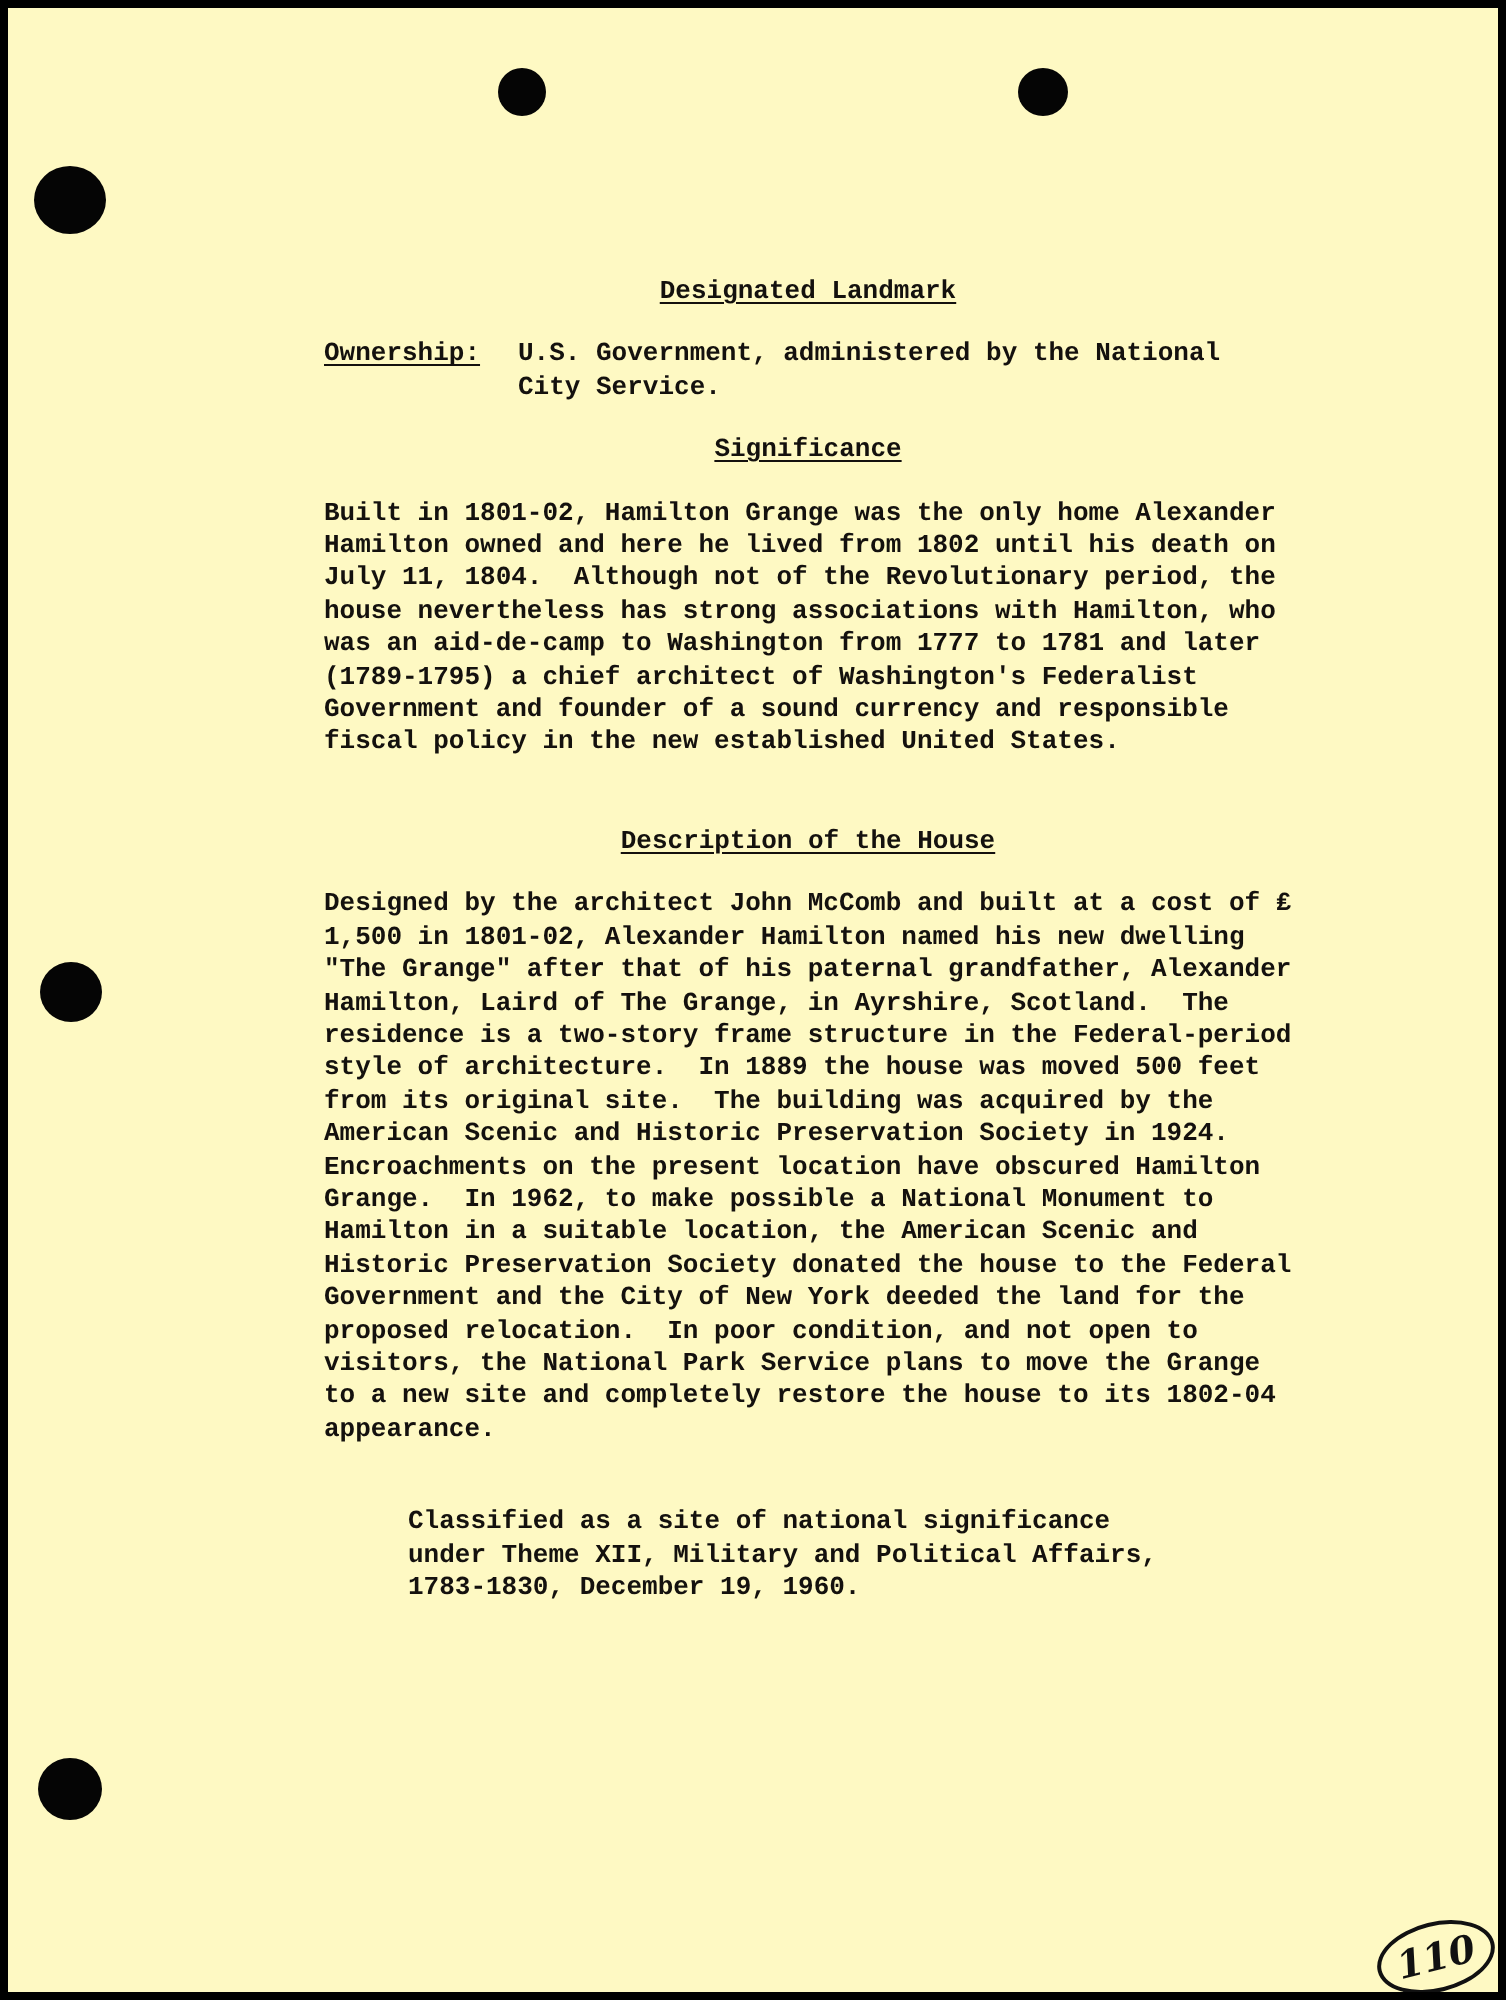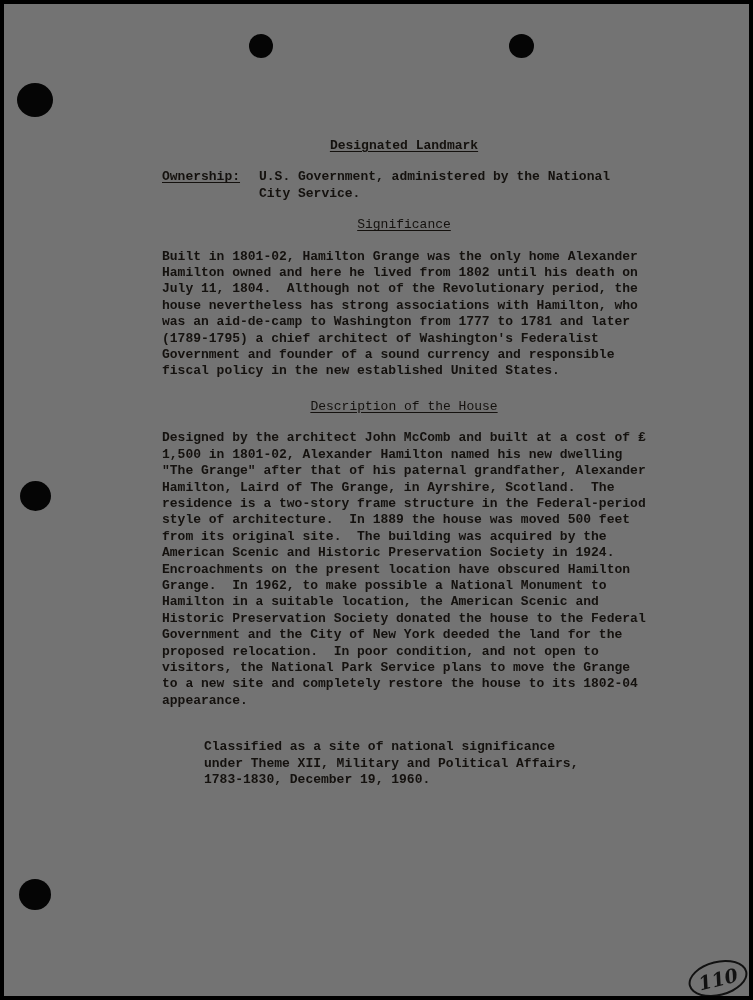--- a/index.html
+++ b/index.html
@@ -1,45 +1,45 @@
 <!DOCTYPE html>
 <html><head>
 <meta charset="utf-8">
 <style>
   html,body{margin:0;padding:0;background:#e8e8e8;}
   .page{
     position:relative;
     width:753px;height:1000px;
     box-sizing:border-box;
-    background:#737373;
+    background:#fef9c3;
     border:4px solid #000;
     overflow:hidden;
     font-family:"Liberation Mono","DejaVu Sans Mono",monospace;
     color:#14110e;
   }
   .punch{position:absolute;background:#050505;border-radius:50%;}
   .punch-top-left   {left:245px;top:30px;width:24px;height:24px;}
   .punch-top-right  {left:505px;top:30px;width:25px;height:24px;}
   .punch-left-upper {left:13px;top:79px;width:36px;height:34px;}
   .punch-left-mid   {left:16px;top:477px;width:31px;height:30px;}
   .punch-left-lower {left:15px;top:875px;width:32px;height:31px;}
 
   .content{
     position:absolute;left:158px;top:134px;width:484px;
     font-size:13px;line-height:16.4px;font-weight:600;
   }
   .u{text-decoration:underline;text-underline-offset:2px;}
   .center{text-align:center;}
   .block{margin:0 0 15px 0;}
-  .heading{font-weight:400;}
+  .heading{font-weight:700;}
   .field{display:flex;margin:0 0 15px 0;}
   .flabel{width:97px;flex:0 0 97px;}
   .fvalue{width:358px;white-space:pre-wrap;}
   .para{white-space:pre-wrap;margin:0 0 15px 0;}
-  .sec2-head{margin-top:19px;}
+  .sec2-head{margin-top:33px;}
   .closing{
     margin:30px 0 16px 42px;width:392px;white-space:pre-wrap;
   }
   .page-number{
     position:absolute;left:684px;top:957px;width:56px;height:31px;
     border:2px solid #111;border-radius:50%;
     transform:rotate(-14deg);
     display:flex;align-items:center;justify-content:center;
     font-family:"DejaVu Serif",serif;font-style:italic;
     font-size:19px;font-weight:bold;color:#111;

